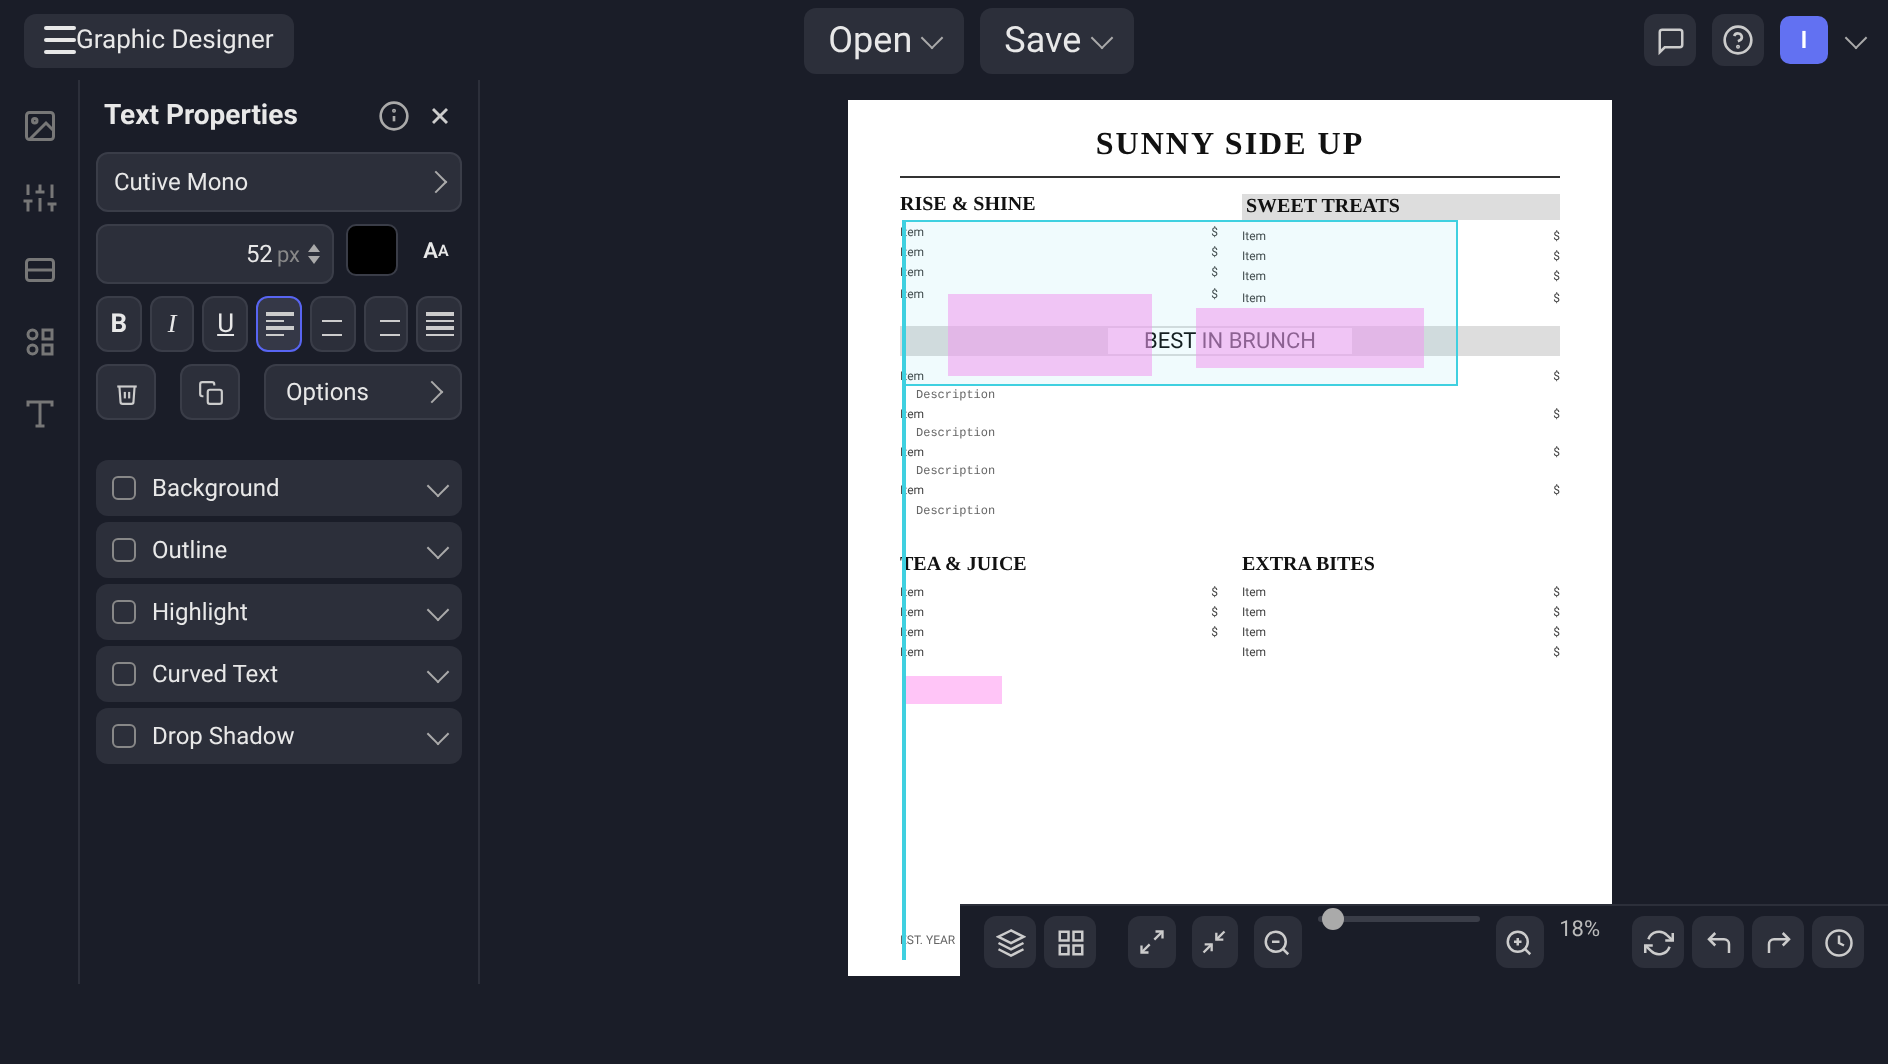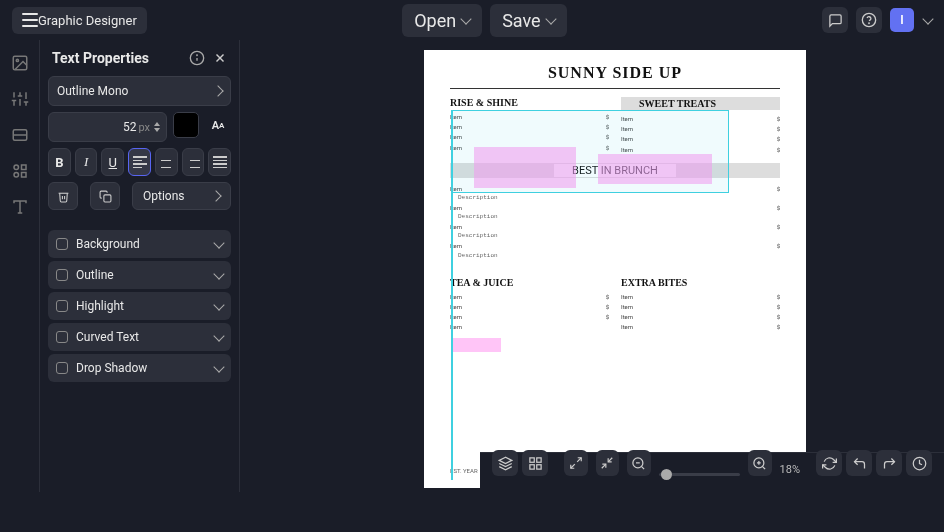--- a/index.html
+++ b/index.html
@@ -43,30 +43,30 @@
 .accordion{background:#2c2f3a;border-radius:6px;height:28px;display:flex;align-items:center;padding:0 8px;margin-bottom:3px;font-size:12px;cursor:pointer}
 .acc-check{width:12px;height:12px;border:1.5px solid #888;border-radius:3px;margin-right:8px}
 .acc-label{flex:1}
 .canvas-area{flex:1;position:relative;background:#1a1d28;overflow:hidden}
 .page{position:absolute;left:184px;top:10px;width:382px;height:438px;background:#fff;color:#111}
 .doc-title{text-align:center;font-family:Georgia,serif;font-weight:700;font-size:16px;letter-spacing:1px;padding:14px 0 6px}
 .hr{height:1px;background:#333;margin:0 26px 8px}
 .cols{display:flex;padding:0 26px;gap:12px}
 .col{flex:1;position:relative}
 .sec-h{font-family:Georgia,serif;font-weight:700;font-size:10px;margin-bottom:4px}
-.sec-h.grey{background:#ddd;padding:1px 18px}
+.sec-h.grey{background:#ddd;padding:1px 2px}
 .mi{display:flex;justify-content:space-between;font-family:"Courier New",monospace;font-size:6px;color:#444;line-height:1.7}
 .desc{font-family:"Courier New",monospace;font-size:6px;color:#666;margin-left:8px;margin-bottom:2px}
 .brunch-h{text-align:center;font-family:Georgia,serif;font-weight:400;font-size:11px;margin:8px 26px 6px}
 .brunch-h span{background:#ddd;display:block;padding:1px}
 .brunch-h .inner{background:#fff;display:inline-block;padding:0 18px}
 .footer{position:absolute;bottom:14px;left:26px;right:26px;display:flex;justify-content:space-between;font-family:"Courier New",monospace;font-size:6px;color:#666}
 .hl{position:absolute;background:rgba(255,150,240,0.55)}
 .sel{position:absolute;border:1px solid #3fd0e0;background:rgba(63,208,224,0.08)}
-.bottombar{position:absolute;bottom:0;left:240px;right:0;height:40px;border-top:1px solid #2c2f3a;display:flex;align-items:flex-end;padding:16px 12px;gap:8px;background:#1a1d28}
+.bottombar{position:absolute;bottom:0;left:240px;right:0;height:40px;border-top:1px solid #2c2f3a;display:flex;align-items:flex-start;padding:5px 12px;gap:8px;background:#1a1d28}
 .bb-group{display:flex;gap:4px}
 .zoom-slider{width:90px;height:3px;background:#3a3d48;border-radius:2px;position:relative}
 .zoom-thumb{position:absolute;left:2px;top:-4px;width:11px;height:11px;border-radius:50%;background:#aaa}
 .zoom-val{font-size:11px;color:#bbb}
 svg{display:block}
 </style>
 </head>
 <body>
 
 <div class="topbar">
@@ -146,21 +146,21 @@
           <circle cx="12" cy="12" r="10"></circle>
           <line x1="12" y1="16" x2="12" y2="12"></line>
           <circle cx="12" cy="8" r=".5" fill="#aaa"></circle>
         </svg>
       <svg width="14" height="14" viewBox="0 0 24 24" fill="none" stroke="#ccc" stroke-width="2.5">
           <line x1="18" y1="6" x2="6" y2="18"></line>
           <line x1="6" y1="6" x2="18" y2="18"></line>
         </svg>
     </div>
     <div class="field font-sel">
-      <span>Outline Mono</span>
+      <span>Cutive Mono</span>
       <span class="chevron chevron-r"></span>
     </div>
     <div class="size-row">
       <div class="size-input">
         <span>52</span>
           <span class="size-unit">px</span>
         <div class="stepper">
             <span class="up"></span>
             <span class="dn"></span>
           </div>

